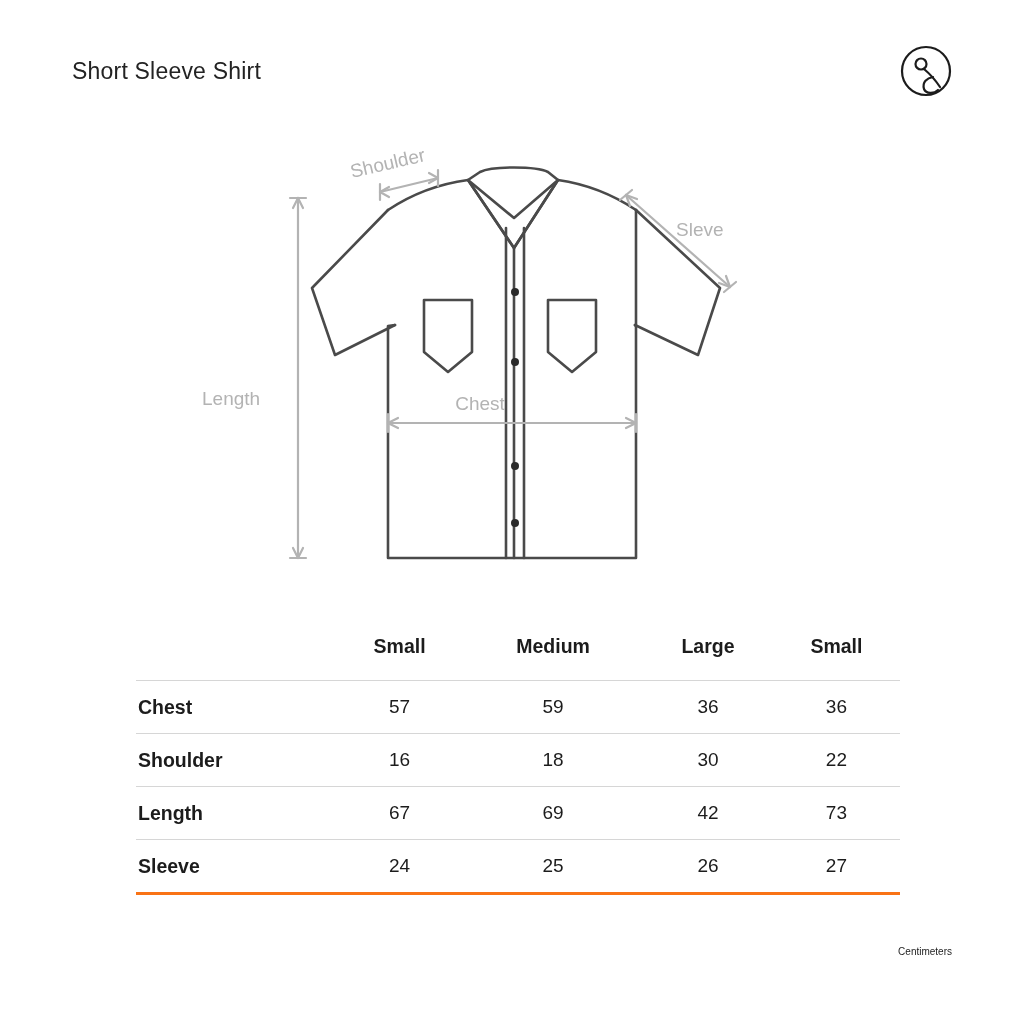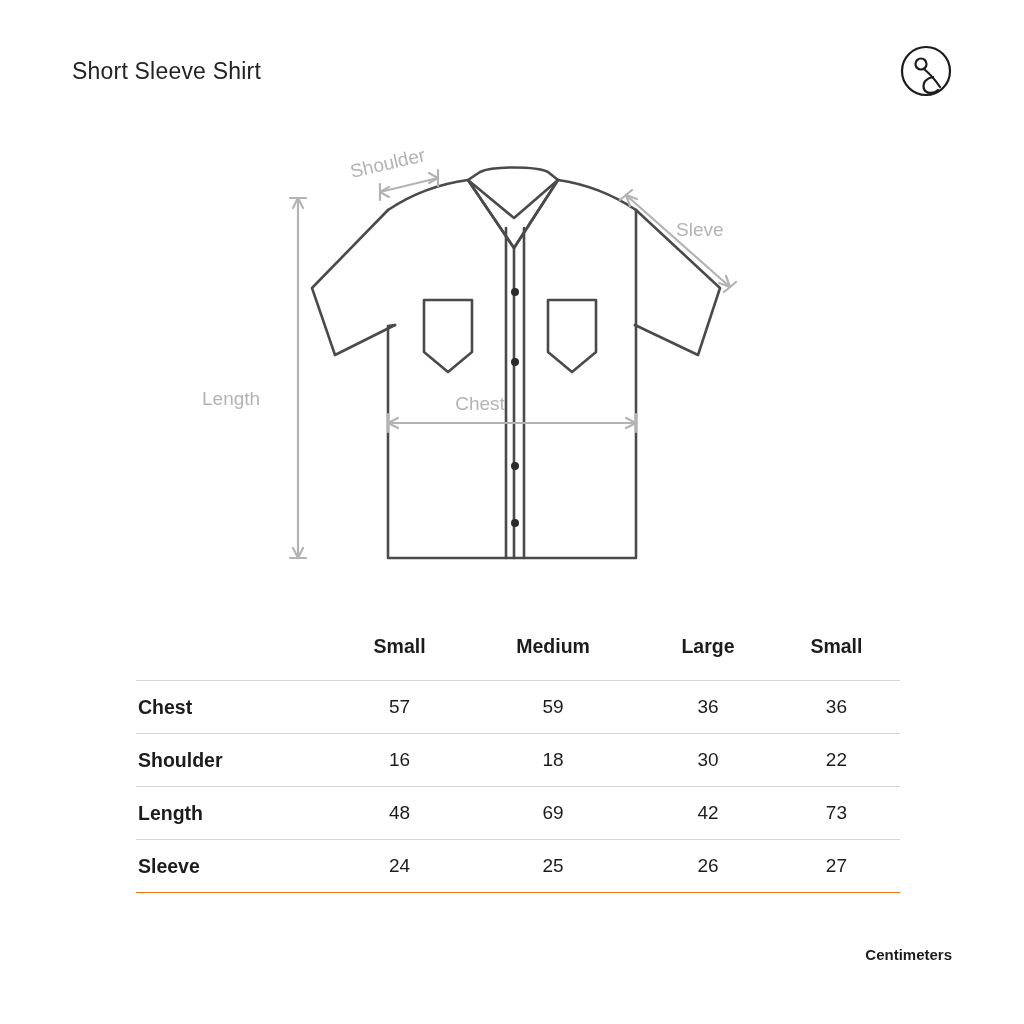--- a/index.html
+++ b/index.html
@@ -73,35 +73,35 @@
     font-size: 19.5px;
     padding-bottom: 8px;
   }
   .size-table thead th.corner {
     width: 200px;
   }
   .size-table tbody tr {
     border-top: 1px solid #d6d6d6;
   }
   .size-table tbody tr:last-child {
-    border-bottom: 1px solid #f97316;
+    border-bottom: 3px solid #f97316;
   }
   .size-table tbody th {
     text-align: left;
     font-weight: 700;
     font-size: 19.5px;
     padding-left: 2px;
   }
 
   .unit-note {
     position: absolute;
     right: 72px;
     top: 946px;
-    font-size: 15px;
-    font-weight: 700;
+    font-size: 10px;
+    font-weight: 400;
     color: #1c1c1c;
   }
 
   .dim-label {
     font-family: "Liberation Sans", sans-serif;
     fill: #b3b3b3;
     font-size: 19px;
   }
 </style>
 </head>
@@ -203,21 +203,21 @@
       </tr>
       <tr>
         <th>Shoulder</th>
         <td>16</td>
         <td>18</td>
         <td>30</td>
         <td>22</td>
       </tr>
       <tr>
         <th>Length</th>
-        <td>48</td>
+        <td>67</td>
         <td>69</td>
         <td>42</td>
         <td>73</td>
       </tr>
       <tr>
         <th>Sleeve</th>
         <td>24</td>
         <td>25</td>
         <td>26</td>
         <td>27</td>

